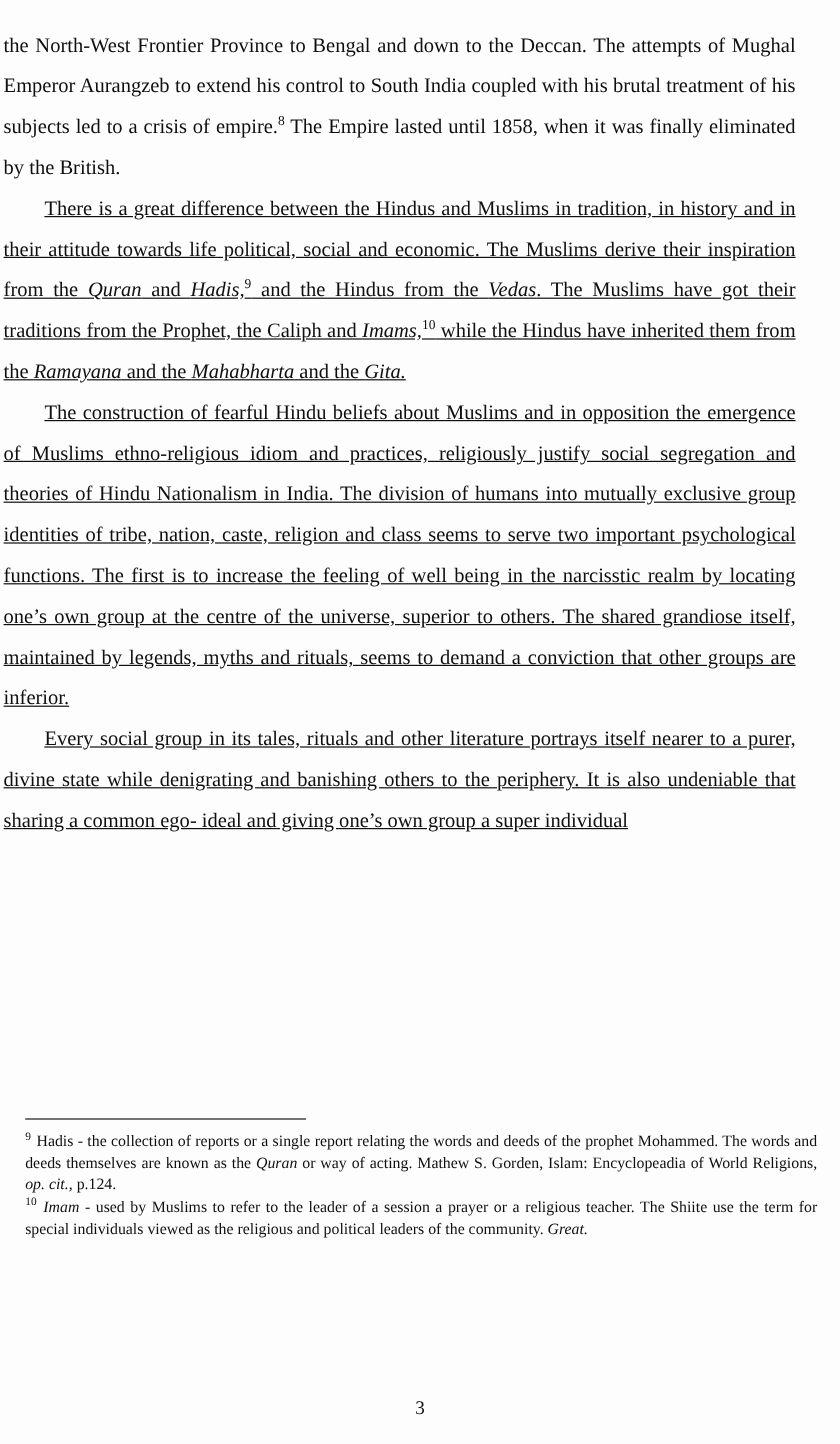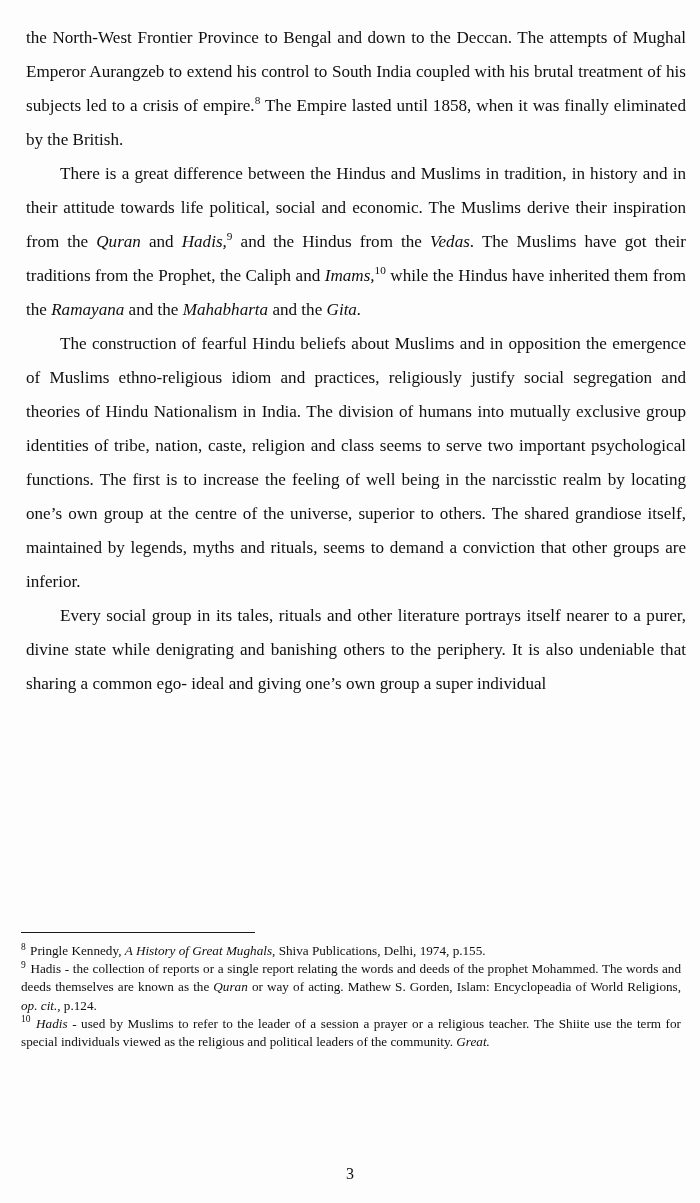--- a/index.html
+++ b/index.html
@@ -18,36 +18,37 @@
   .page {
     position: absolute;
     left: 0; top: 0;
     width: 700px;
     height: 1203px;
     box-sizing: border-box;
     padding: 0;
   }
   .body-area {
     position: absolute;
-    left: 26px;
+    left: 3px;
     top: 21px;
     width: 660px;
   }
   p.body {
     margin: 0;
     padding: 0;
     font-size: 17.1px;
     line-height: 34px;
     text-align: justify;
     text-justify: inter-word;
     -webkit-hyphens: none;
     hyphens: none;
   }
   p.body.indent {
     text-indent: 34px;
+    text-decoration: underline;
   }
   i, .it {
     font-style: italic;
   }
   sup {
     font-size: 0.66em;
     vertical-align: super;
     line-height: 0;
   }
   .fn-area {
@@ -93,20 +94,19 @@
 
   <div class="body-area">
     <p class="body">the North-West Frontier Province to Bengal and down to the Deccan. The attempts of Mughal Emperor Aurangzeb to extend his control to South India coupled with his brutal treatment of his subjects led to a crisis of empire.<sup>8</sup> The Empire lasted until 1858, when it was finally eliminated by the British.</p>
     <p class="body indent">There is a great difference between the Hindus and Muslims in tradition, in history and in their attitude towards life political, social and economic. The Muslims derive their inspiration from the <i>Quran</i> and <i>Hadis,</i><sup>9</sup> and the Hindus from the <i>Vedas</i>. The Muslims have got their traditions from the Prophet, the Caliph and <i>Imams,</i><sup>10</sup> while the Hindus have inherited them from the <i>Ramayana</i> and the <i>Mahabharta</i> and the <i>Gita.</i></p>
     <p class="body indent">The construction of fearful Hindu beliefs about Muslims and in opposition the emergence of Muslims ethno-religious idiom and practices, religiously justify social segregation and theories of Hindu Nationalism in India. The division of humans into mutually exclusive group identities of tribe, nation, caste, religion and class seems to serve two important psychological functions. The first is to increase the feeling of well being in the narcisstic realm by locating one’s own group at the centre of the universe, superior to others. The shared grandiose itself, maintained by legends, myths and rituals, seems to demand a conviction that other groups are inferior.</p>
     <p class="body indent">Every social group in its tales, rituals and other literature portrays itself nearer to a purer, divine state while denigrating and banishing others to the periphery. It is also undeniable that sharing a common ego- ideal and giving one’s own group a super individual</p>
   </div>
 
   <div class="fn-area">
     <hr class="fn-rule">
-    <p class="footnote"><sup>8</sup> Pringle Kennedy, <i>A History of Great Mughals</i>, Shiva Publications, Delhi, 1974, p.155.</p>
     <p class="footnote"><sup>9</sup> Hadis - the collection of reports or a single report relating the words and deeds of the prophet Mohammed. The words and deeds themselves are known as the <i>Quran</i> or way of acting. Mathew S. Gorden, Islam: Encyclopeadia of World Religions, <i>op. cit.,</i> p.124.</p>
-    <p class="footnote"><sup>10</sup> <i>Hadis</i> - used by Muslims to refer to the leader of a session a prayer or a religious teacher. The Shiite use the term for special individuals viewed as the religious and political leaders of the community. <i>Great.</i></p>
+    <p class="footnote"><sup>10</sup> <i>Imam</i> - used by Muslims to refer to the leader of a session a prayer or a religious teacher. The Shiite use the term for special individuals viewed as the religious and political leaders of the community. <i>Great.</i></p>
   </div>
 
   <div class="page-number">3</div>
 
 </div>
 
 </body></html>

